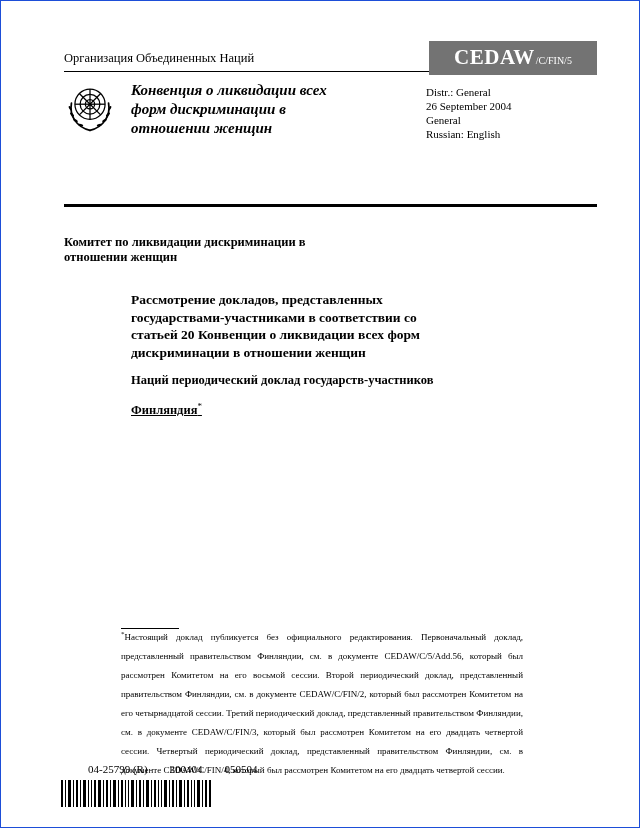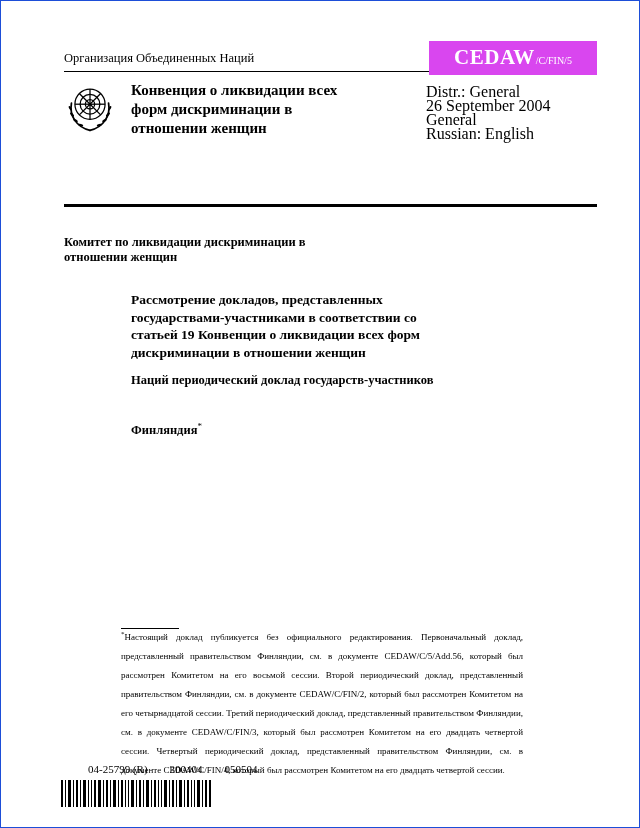--- a/index.html
+++ b/index.html
@@ -24,21 +24,21 @@
     left: 63px;
     top: 50px;
     font-size: 12.5px;
   }
   .doc-symbol-box {
     position: absolute;
     left: 428px;
     top: 40px;
     width: 168px;
     height: 34px;
-    background: #d946ef;
+    background: #737373;
     color: #fff;
     display: flex;
     align-items: baseline;
     justify-content: center;
     padding-top: 4px;
     box-sizing: border-box;
     z-index: 2;
   }
   .doc-symbol-main {
     font-size: 21px;
@@ -65,26 +65,27 @@
     height: 58px;
   }
   .convention-title {
     position: absolute;
     left: 130px;
     top: 80px;
     width: 220px;
     font-size: 15px;
     font-weight: bold;
     line-height: 19px;
+    font-style: italic;
   }
   .distr-block {
     position: absolute;
     left: 425px;
     top: 84px;
-    font-size: 16px;
+    font-size: 11px;
     line-height: 14px;
   }
   .thick-rule {
     position: absolute;
     left: 63px;
     top: 203px;
     width: 533px;
     height: 2.5px;
     background: #000;
   }
@@ -110,23 +111,24 @@
     position: absolute;
     left: 130px;
     top: 372px;
     width: 400px;
     font-size: 12.5px;
     font-weight: bold;
   }
   .country-line {
     position: absolute;
     left: 130px;
-    top: 420px;
-    font-size: 12.5px;
-    font-weight: bold;
+    top: 400px;
+    font-size: 12.5px;
+    font-weight: bold;
+    text-decoration: underline;
   }
   .country-line sup {
     font-weight: normal;
     font-size: 9px;
   }
   .footnote-separator {
     position: absolute;
     left: 120px;
     top: 627px;
     width: 58px;
@@ -213,21 +215,21 @@
     <div>Distr.: General</div>
     <div>26 September 2004</div>
     <div>General</div>
     <div>Russian: English</div>
   </div>
 
   <div class="thick-rule"></div>
 
   <div class="committee-name">Комитет по ликвидации дискриминации в отношении женщин</div>
 
-  <div class="report-heading">Рассмотрение докладов, представленных государствами-участниками в соответствии со статьей 19 Конвенции о ликвидации всех форм дискриминации в отношении женщин</div>
+  <div class="report-heading">Рассмотрение докладов, представленных государствами-участниками в соответствии со статьей 20 Конвенции о ликвидации всех форм дискриминации в отношении женщин</div>
 
   <div class="report-subheading">Наций периодический доклад государств-участников</div>
 
   <div class="country-line"><span>Финляндия</span><sup>*</sup></div>
 
   <div class="footnote-separator"></div>
 
   <div class="footnote"><sup>*</sup><span>Настоящий доклад публикуется без официального редактирования. Первоначальный доклад, представленный правительством Финляндии, см. в документе CEDAW/C/5/Add.56, который был рассмотрен Комитетом на его восьмой сессии. Второй периодический доклад, представленный правительством Финляндии, см. в документе CEDAW/C/FIN/2, который был рассмотрен Комитетом на его четырнадцатой сессии. Третий периодический доклад, представленный правительством Финляндии, см. в документе CEDAW/C/FIN/3, который был рассмотрен Комитетом на его двадцать четвертой сессии. Четвертый периодический доклад, представленный правительством Финляндии, см. в документе CEDAW/C/FIN/4, который был рассмотрен Комитетом на его двадцать четвертой сессии.</span></div>
 
   <div class="footer-line">

